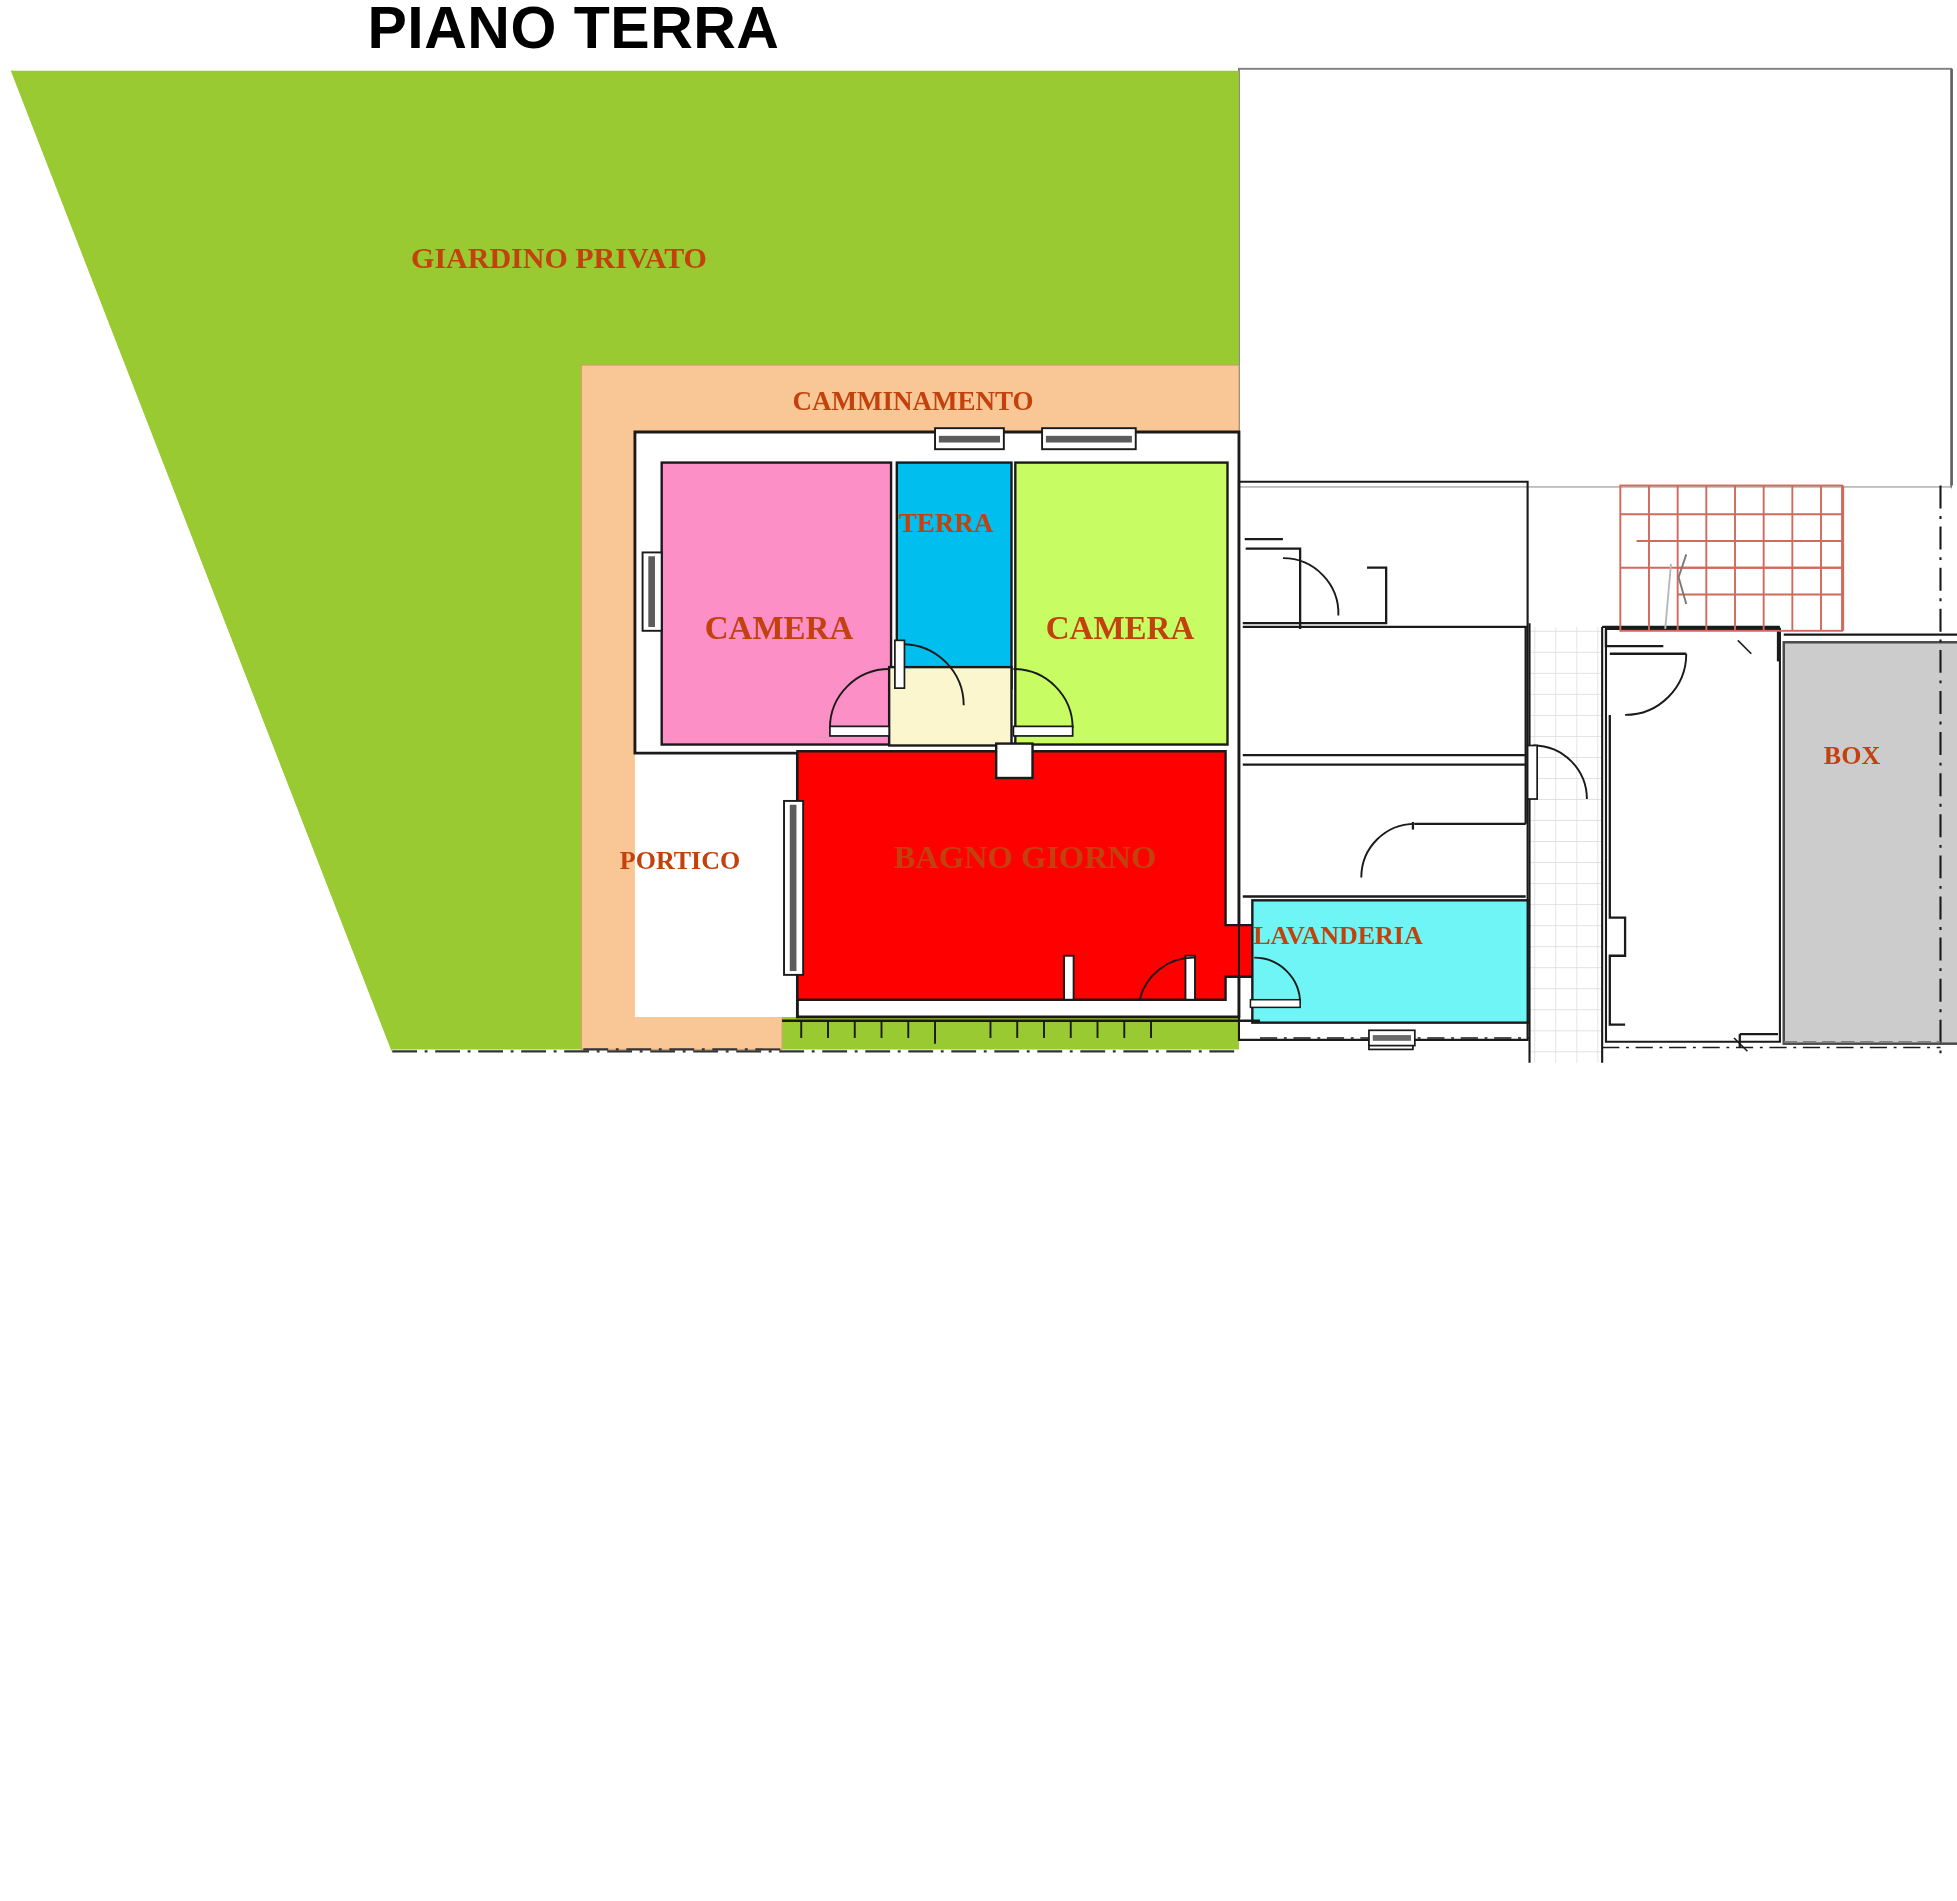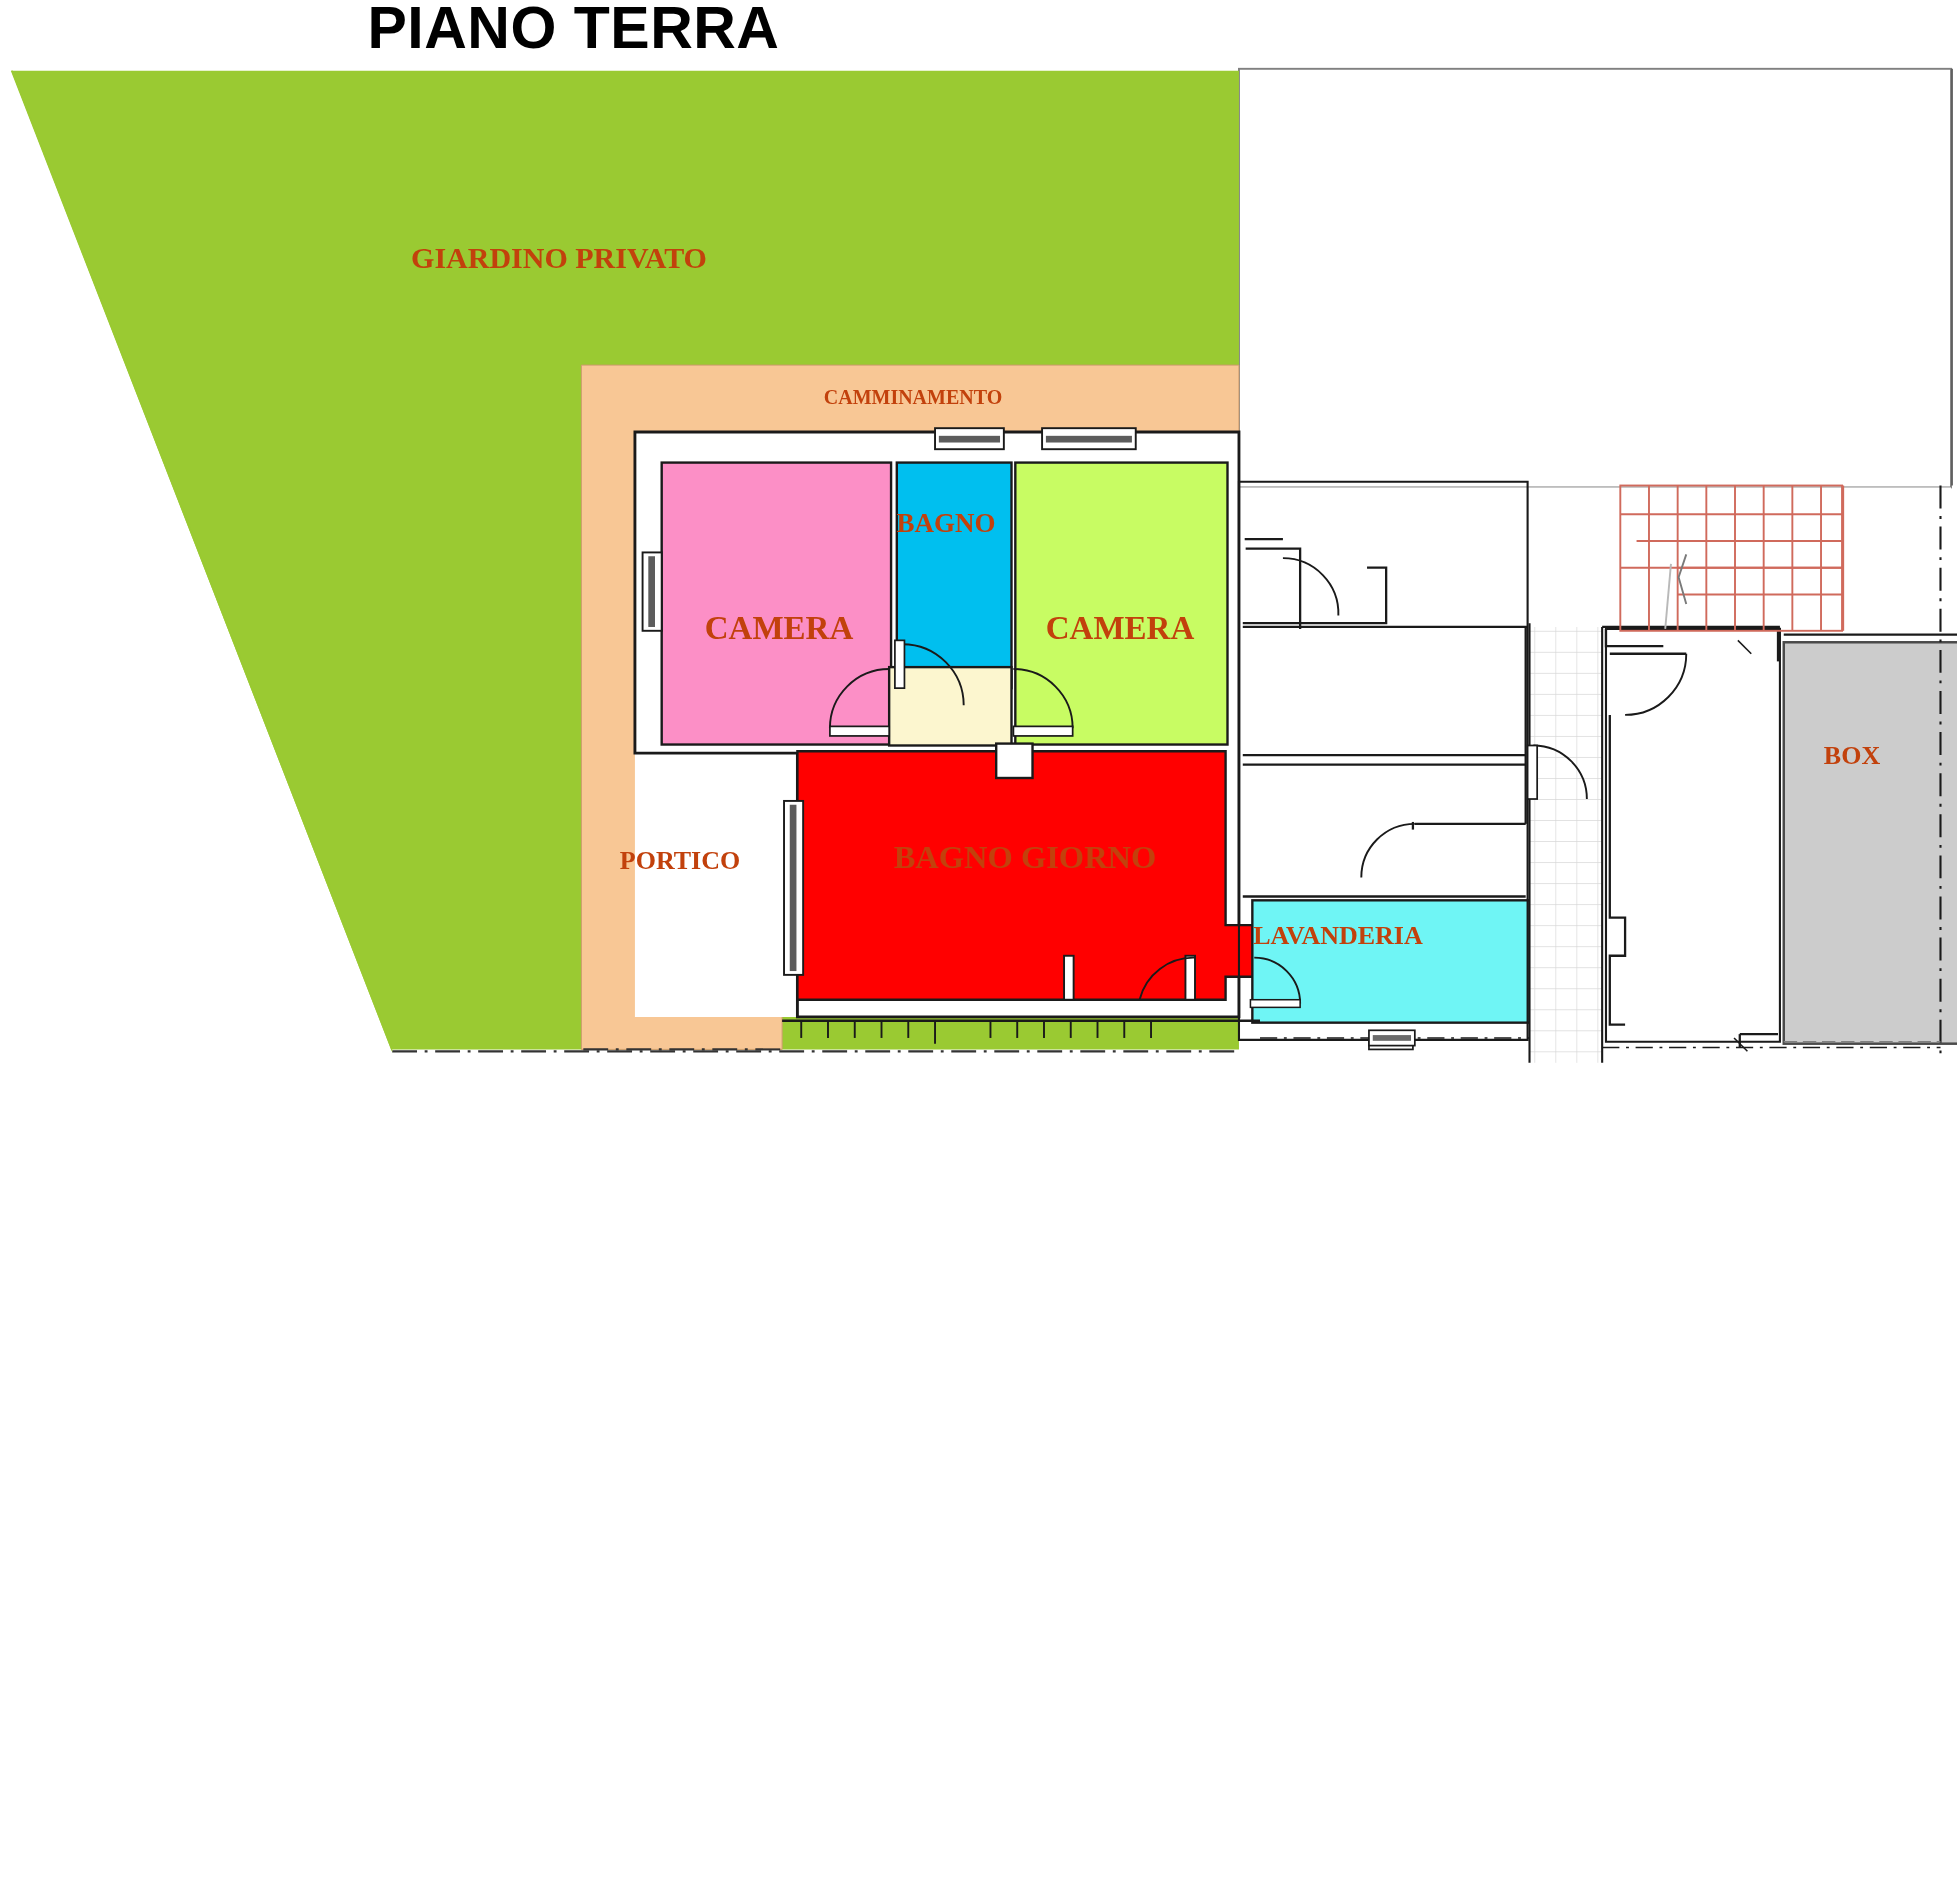--- a/index.html
+++ b/index.html
@@ -44,21 +44,21 @@
     position: absolute;
     font-family: "Liberation Serif", serif;
     font-weight: bold;
     color: #c2410c;
     white-space: nowrap;
     text-align: center;
     transform: translateX(-50%);
     pointer-events: none;
   }
   .lbl-giardino { font-size: 30px; }
-  .lbl-camminamento { font-size: 20px; }
+  .lbl-camminamento { font-size: 27px; }
   .lbl-camera { font-size: 33px; margin-top: 48px; }
   .lbl-bagno { font-size: 27px; }
   .lbl-zona { font-size: 32.5px; }
   .lbl-portico { font-size: 26px; }
   .lbl-lavanderia { font-size: 26px; text-align: right; }
   .lbl-box { font-size: 26px; }
 </style>
 </head>
 <body>
 
@@ -264,21 +264,21 @@
     </g>
 
   </svg>
 
   <div class="room-label lbl-giardino" style="left:559px;  top:241px;">GIARDINO PRIVATO</div>
 
   <div class="room-label lbl-camminamento" style="left:913px;  top:386px;">CAMMINAMENTO</div>
 
   <div class="room-label lbl-camera" style="left:779px;  top:562px;">CAMERA</div>
 
-  <div class="room-label lbl-bagno" style="left:946px;  top:508px;">BAGNO</div>
+  <div class="room-label lbl-bagno" style="left:946px;  top:508px;">TERRA</div>
 
   <div class="room-label lbl-camera" style="left:1120px; top:562px;">CAMERA</div>
 
   <div class="room-label lbl-zona" style="left:1025px; top:839px;">BAGNO GIORNO</div>
 
   <div class="room-label lbl-portico" style="left:680px;  top:846px;text-align:center;">PORTICO</div>
 
   <div class="room-label lbl-lavanderia" style="left:1338px; top:921px;">LAVANDERIA</div>
 
   <div class="room-label lbl-box" style="left:1852px; top:741px;">BOX</div>

